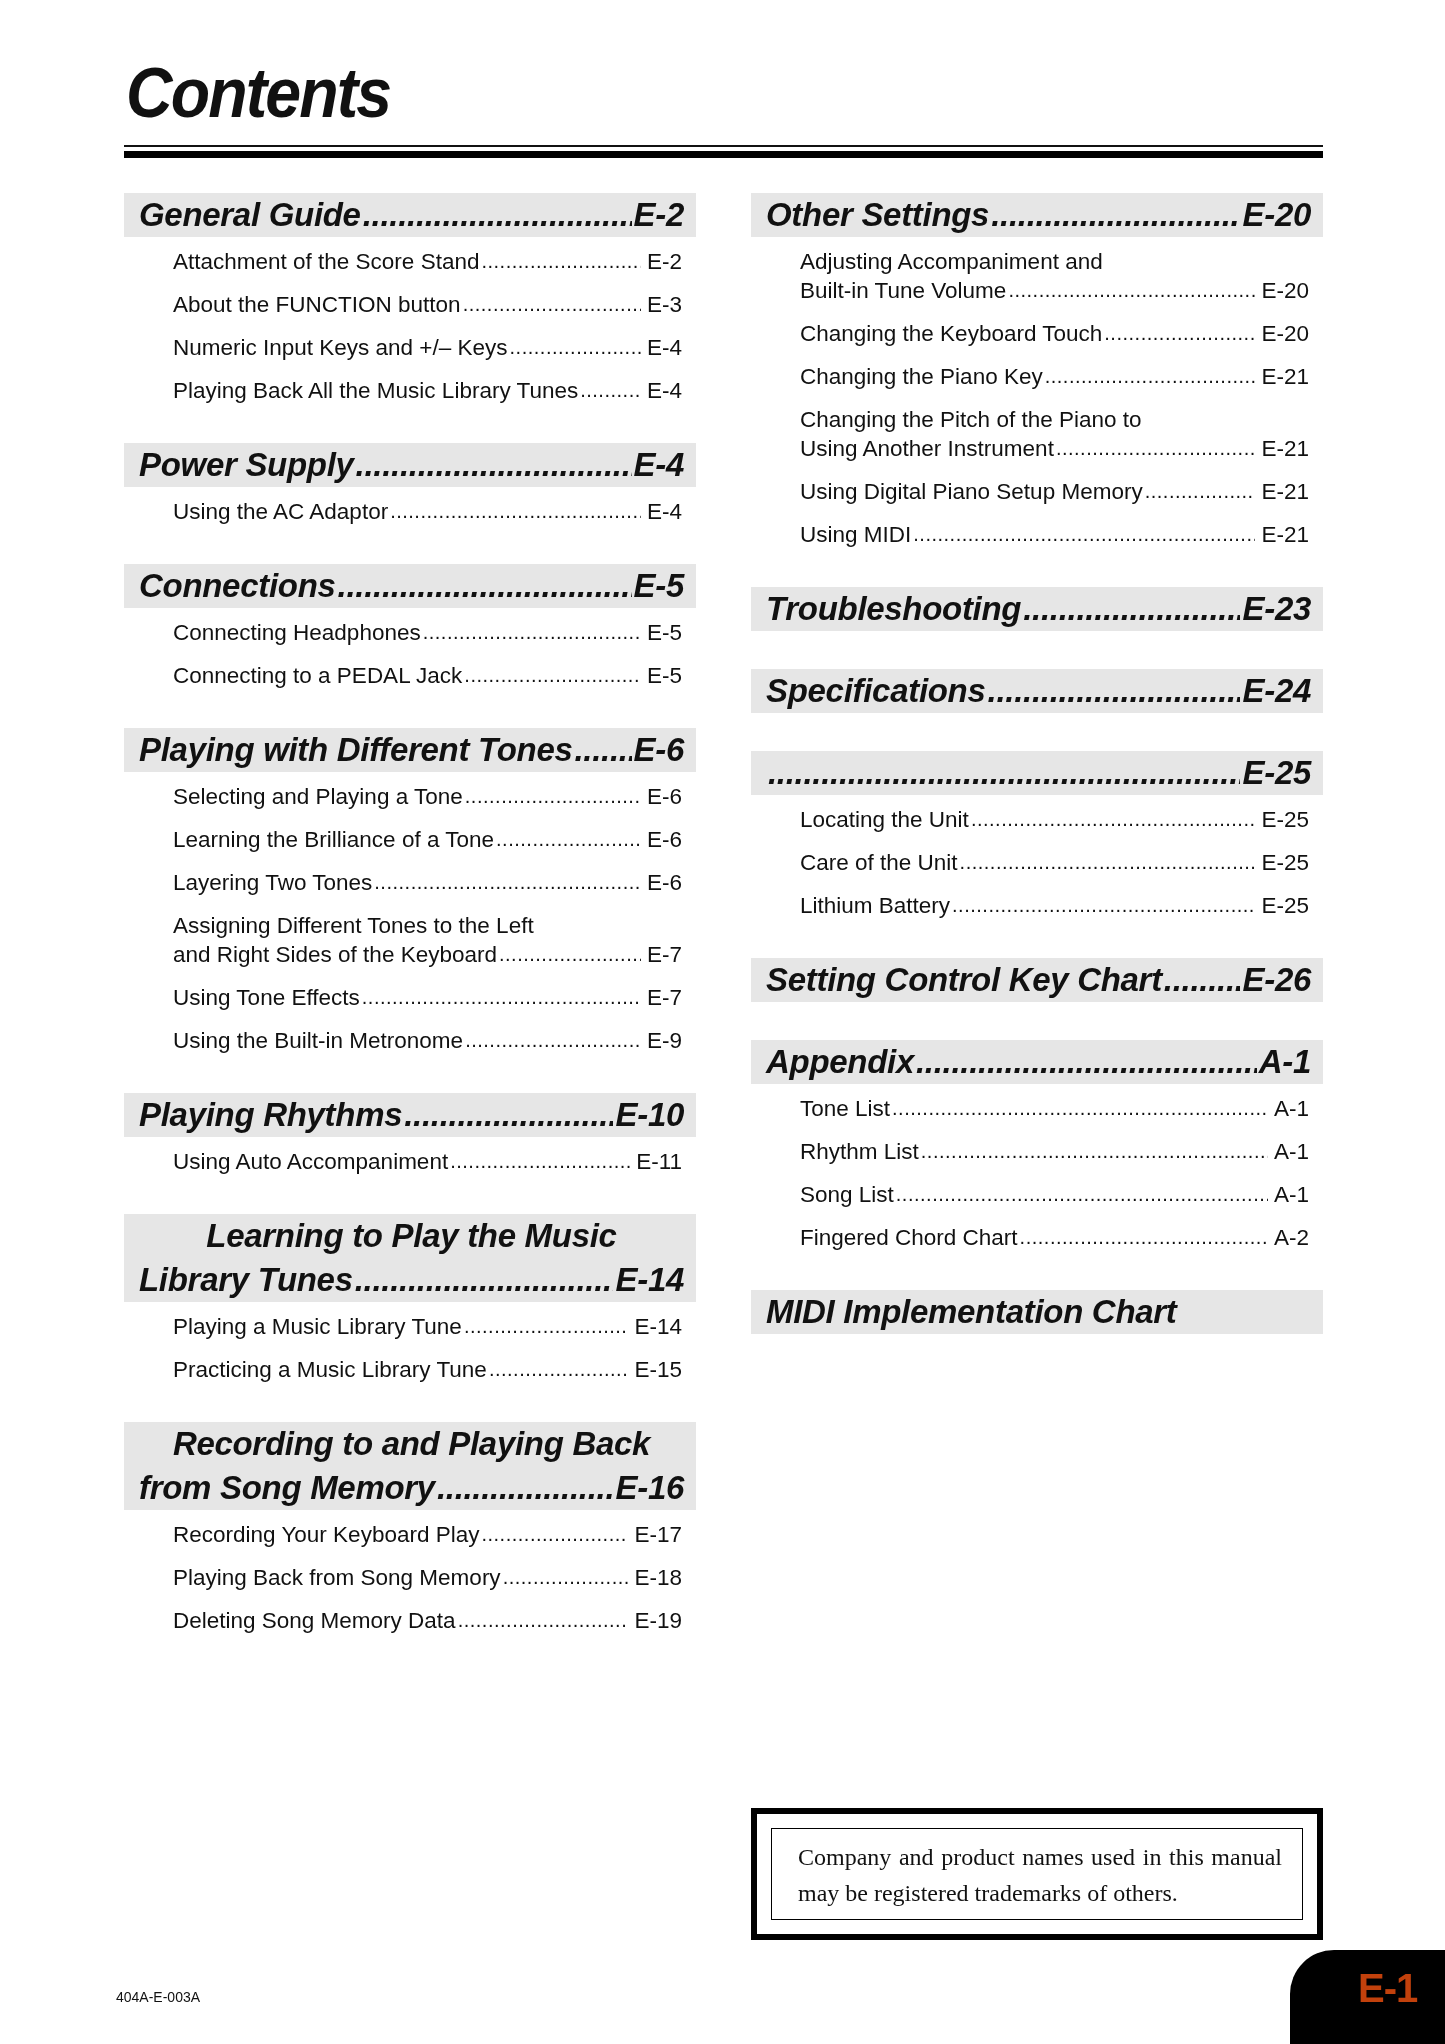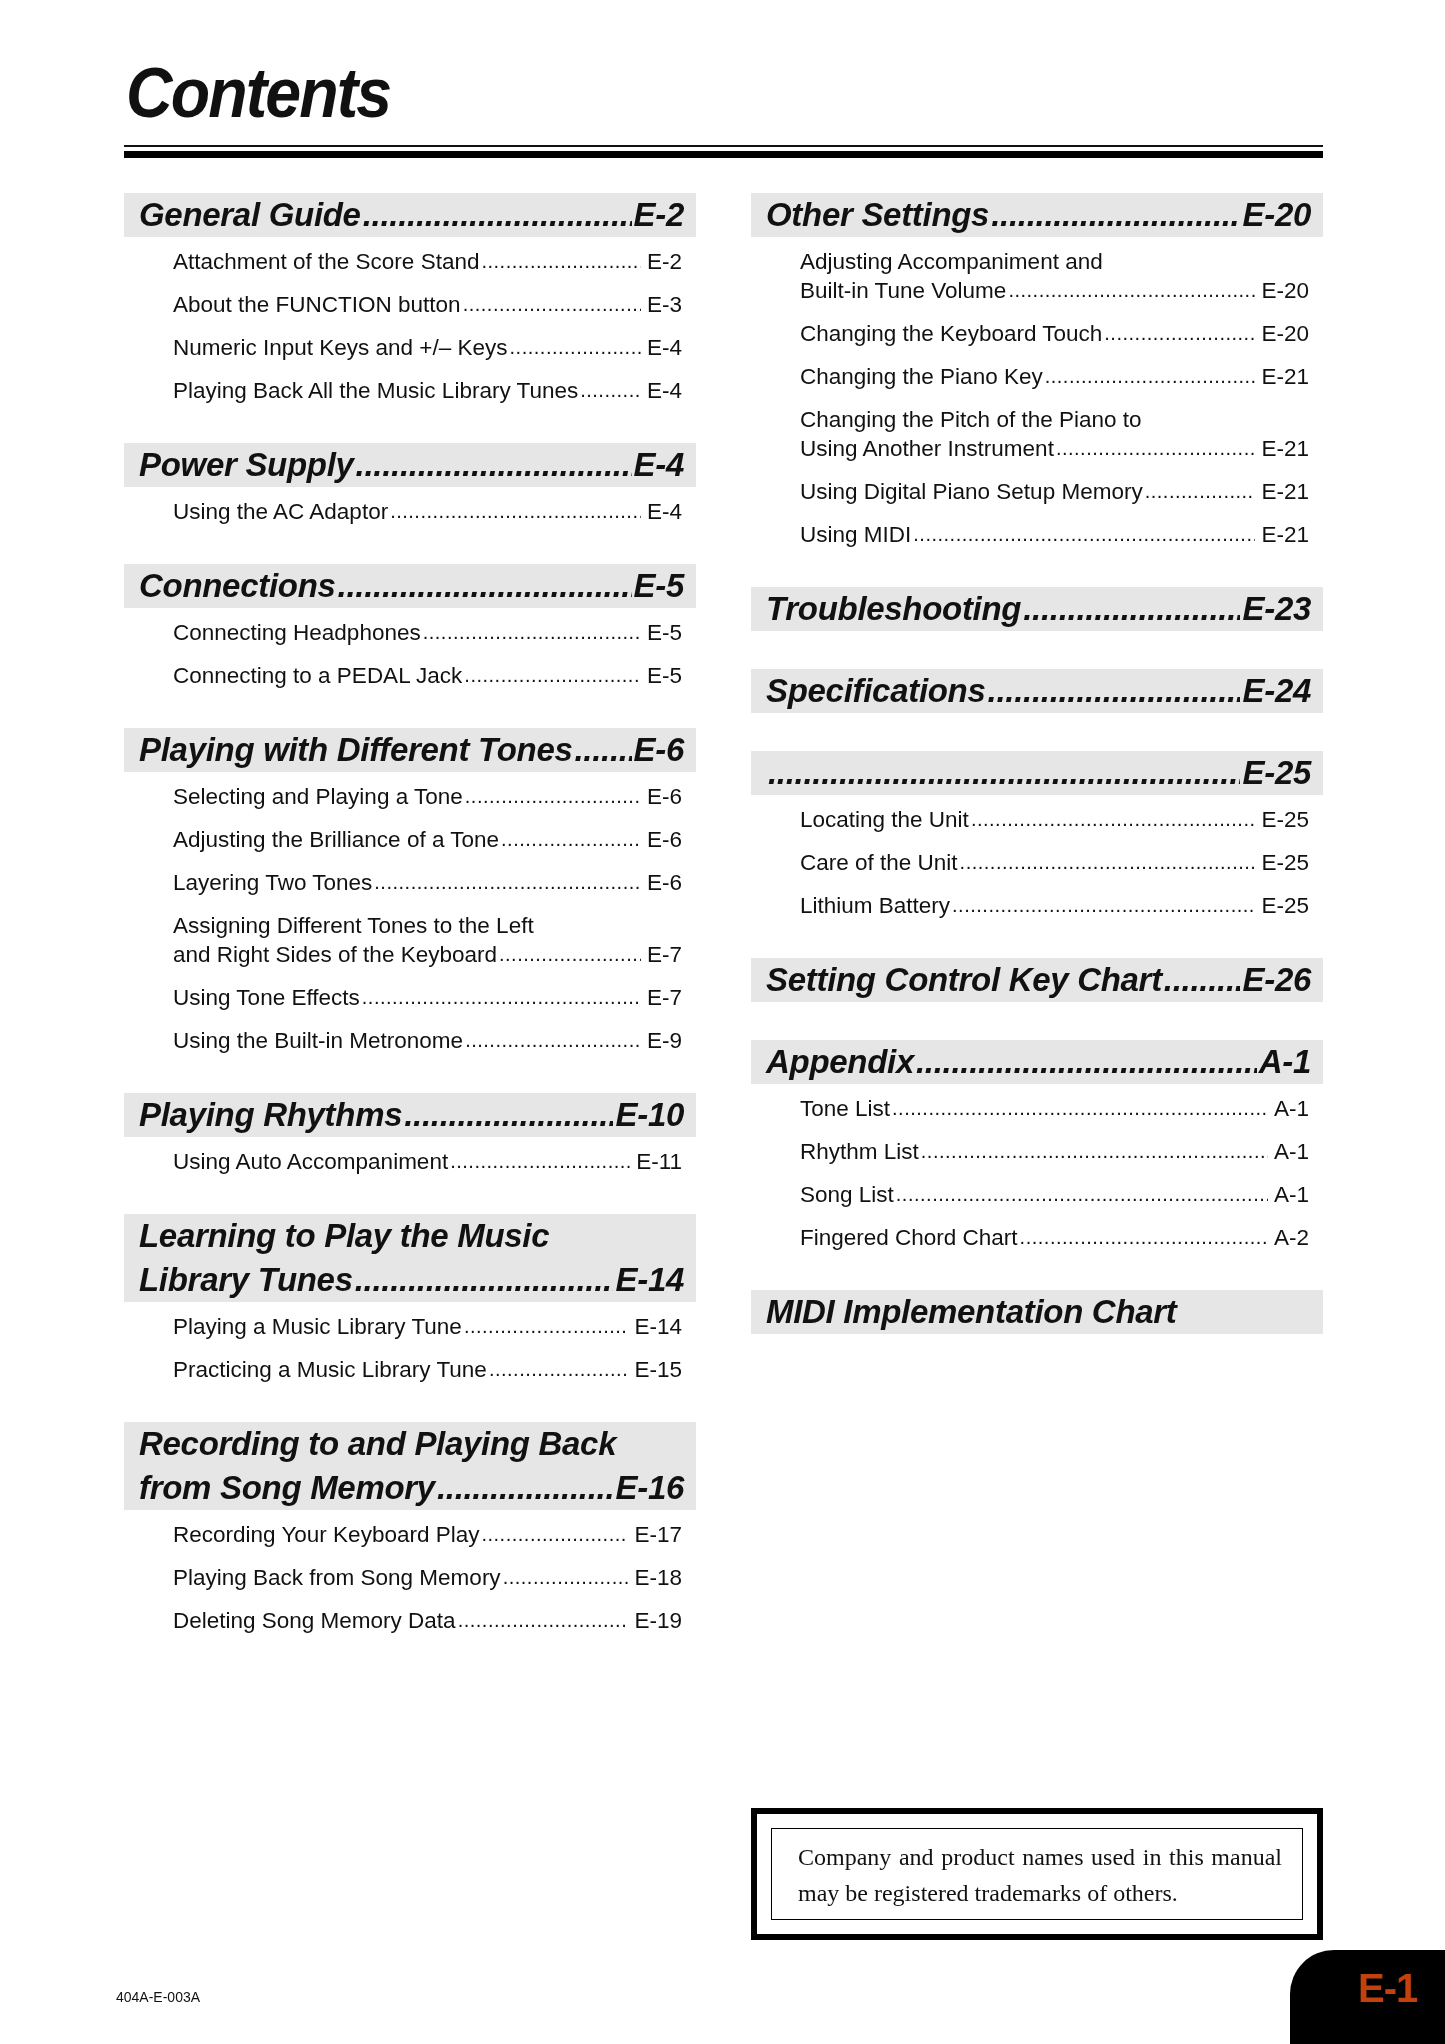--- a/index.html
+++ b/index.html
@@ -20,20 +20,21 @@
   .col { position: absolute; top: 193px; width: 572px; }
   .col.left { left: 124px; }
   .col.right { left: 751px; }
 
   .section { margin-bottom: 38px; }
   .sec-head {
     background: #e6e6e6; padding: 0 12px 0 15px;
     font-size: 33px; font-weight: bold; font-style: italic;
     line-height: 44px; display: flex; align-items: flex-end;
     letter-spacing: -0.3px;
+    text-align: center;
   }
   .sec-head .txt { white-space: nowrap; }
   .sec-head.multi { display: block; }
   .sec-head .lastline { display: flex; align-items: flex-end; }
   .lead {
     flex: 1; overflow: hidden; white-space: nowrap; margin: 0 2px;
   }
   .lead::after {
     content: "................................................................................................................................................";
   }
@@ -158,21 +159,21 @@
       <div class="items">
         <div class="item">
           <div class="row">
             <span class="lbl">Selecting and Playing a Tone</span>
             <span class="lead"></span>
             <span class="pg">E-6</span>
           </div>
         </div>
         <div class="item">
           <div class="row">
-            <span class="lbl">Adjusting the Brilliance of a Tone</span>
+            <span class="lbl">Learning the Brilliance of a Tone</span>
             <span class="lead"></span>
             <span class="pg">E-6</span>
           </div>
         </div>
         <div class="item">
           <div class="row">
             <span class="lbl">Layering Two Tones</span>
             <span class="lead"></span>
             <span class="pg">E-6</span>
           </div>

